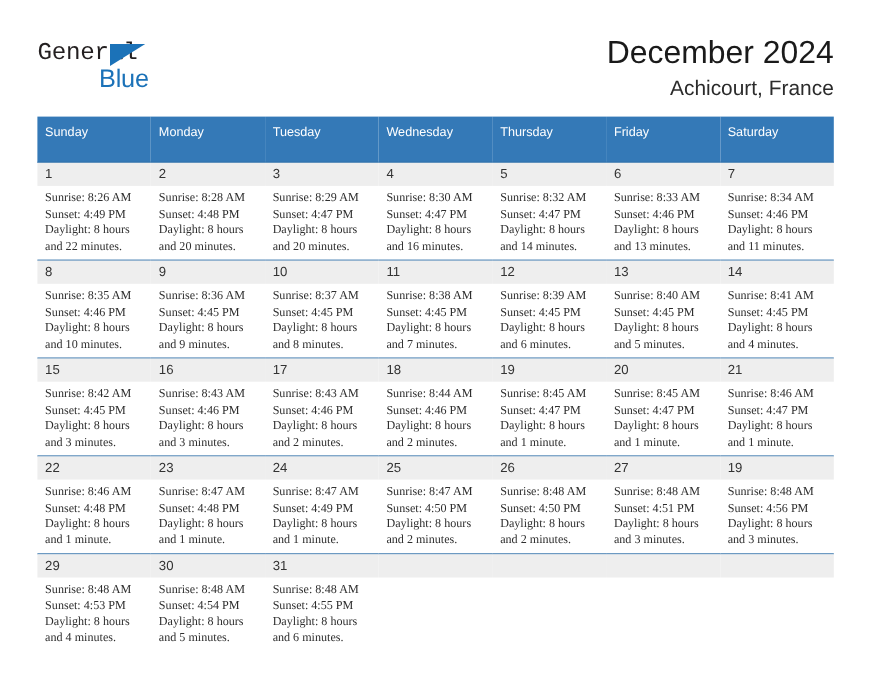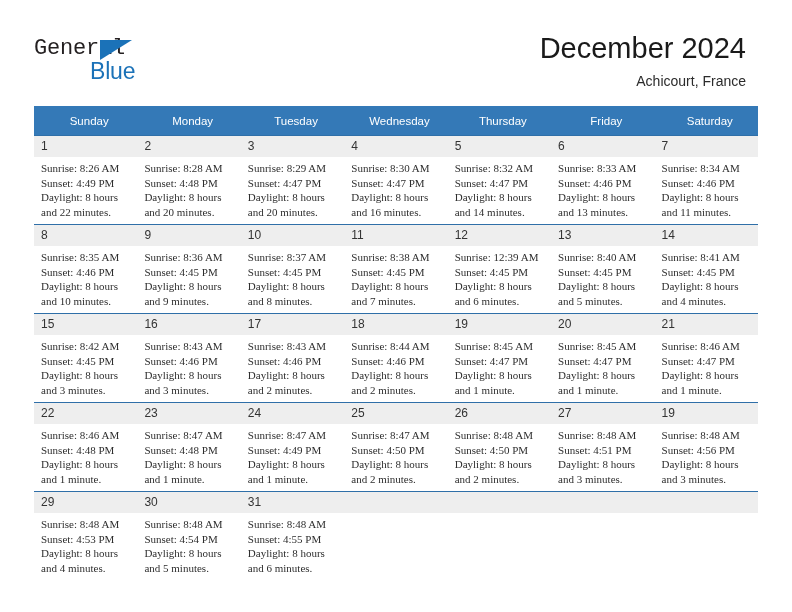--- a/index.html
+++ b/index.html
@@ -61,54 +61,54 @@
     position: absolute;
     left: 56px;
     top: 22px;
     font-size: 23px;
     color: #1b72b8;
     letter-spacing: -0.2px;
   }
 
   .title-block {
     position: absolute;
-    right: 12px;
+    right: 0;
     top: 0;
     text-align: right;
   }
   .cal-title {
     font-size: 29px;
     font-weight: normal;
     color: #1a1a1a;
     line-height: 36px;
     letter-spacing: 0px;
   }
   .cal-subtitle {
-    font-size: 14px;
+    font-size: 19px;
     color: #2b2b2b;
     line-height: 22px;
     margin-top: 4px;
   }
 
   
   .calendar {
     position: absolute;
     left: 34px;
     top: 106px;
     width: 724px;
     border-collapse: collapse;
     table-layout: fixed;
   }
   .calendar th {
     background: #3479b7;
     color: #ffffff;
     font-size: 11.5px;
     font-weight: normal;
-    text-align: center;
-    padding: 5px 0 5px 7px;
+    text-align: left;
+    padding: 5px 0 17px 7px;
     height: 19px;
     vertical-align: middle;
     border: none;
   }
   .calendar td {
     width: 103.4px;
     vertical-align: top;
     padding: 0;
     border: none;
     border-top: 1.5px solid #2f6fa8;
@@ -299,21 +299,21 @@
                 <div>Sunset: 4:45 PM</div>
                 <div>Daylight: 8 hours</div>
                 <div>and 7 minutes.</div>
               </div>
             </div>
           </td>
           <td>
             <div class="cell-inner">
               <div class="daynum">12</div>
               <div class="details">
-                <div>Sunrise: 12:39 AM</div>
+                <div>Sunrise: 8:39 AM</div>
                 <div>Sunset: 4:45 PM</div>
                 <div>Daylight: 8 hours</div>
                 <div>and 6 minutes.</div>
               </div>
             </div>
           </td>
           <td>
             <div class="cell-inner">
               <div class="daynum">13</div>
               <div class="details">

